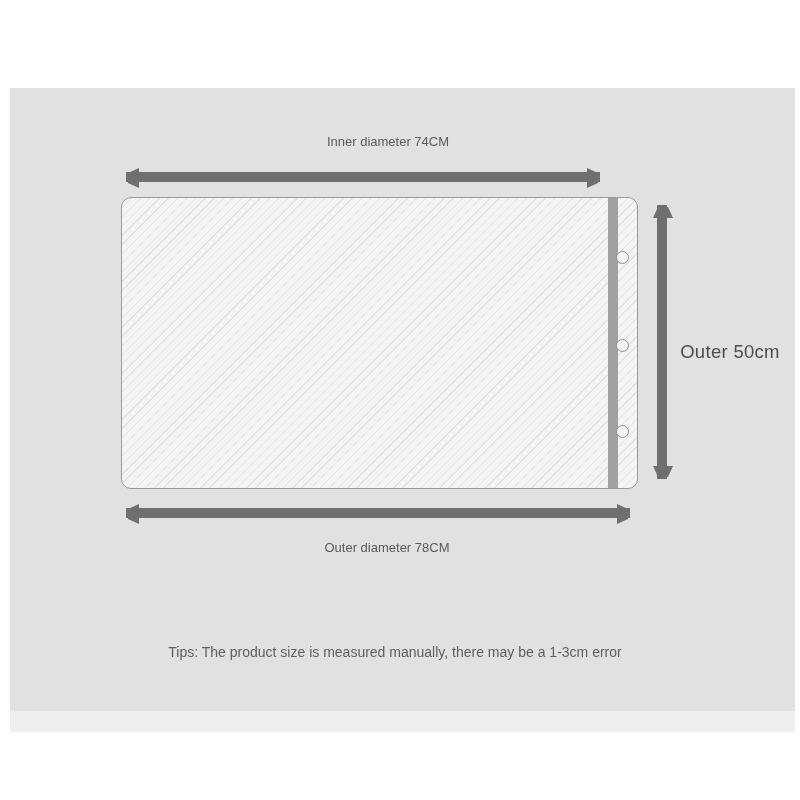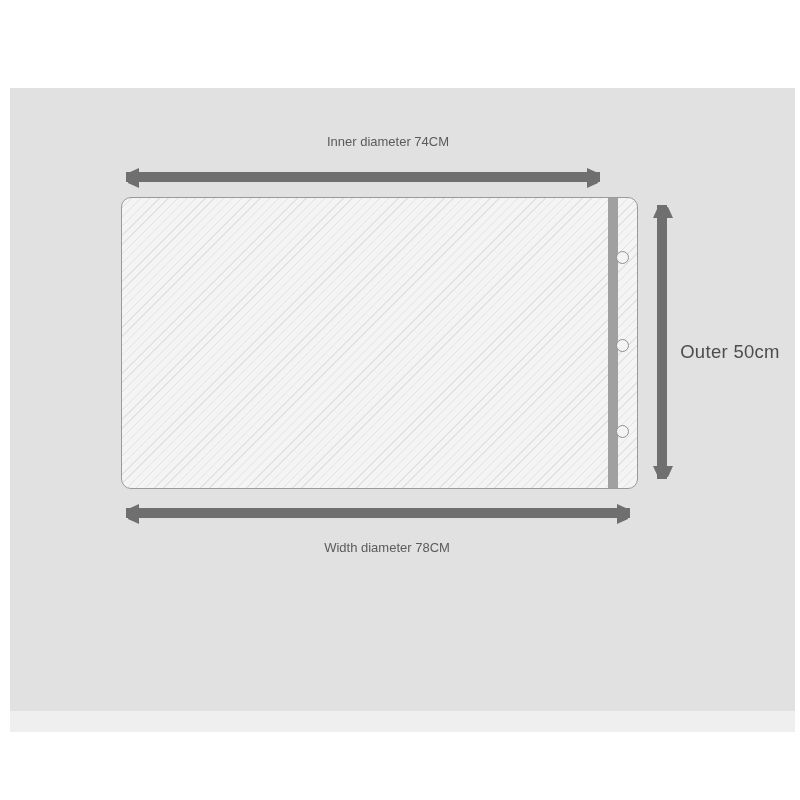--- a/index.html
+++ b/index.html
@@ -152,20 +152,21 @@
     </div>
 
     <div class="label width">Outer 50cm</div>
 
     <div class="h-arrow bottom">
       <span class="shaft"></span>
       <span class="head hl"></span>
       <span class="head hr"></span>
     </div>
 
-    <div class="label outer">Width diameter 78CM</div>
+    <div class="label outer">Outer diameter 78CM</div>
 
+    <div class="tips">Tips: The product size is measured manually, there may be a 1-3cm error</div>
 
   </section>
 
   <div class="divider"></div>
 
 </div>
 
 </body></html>

